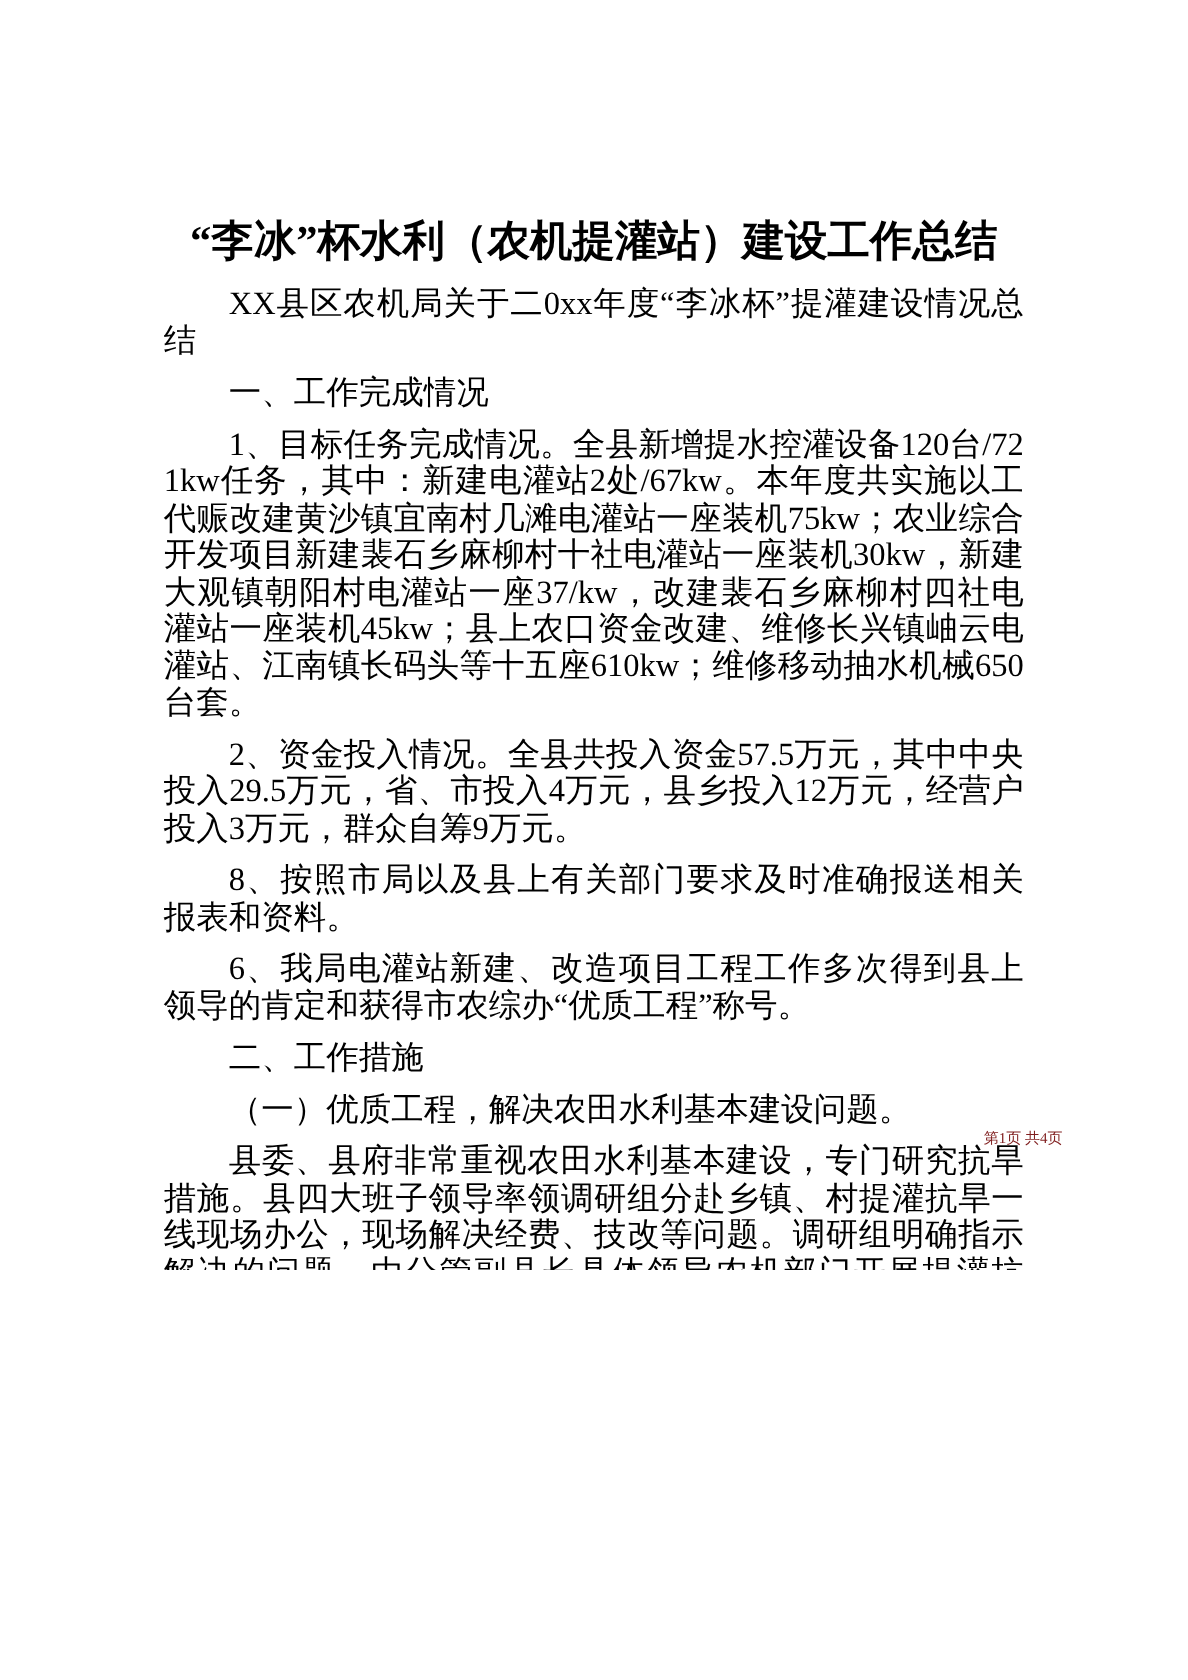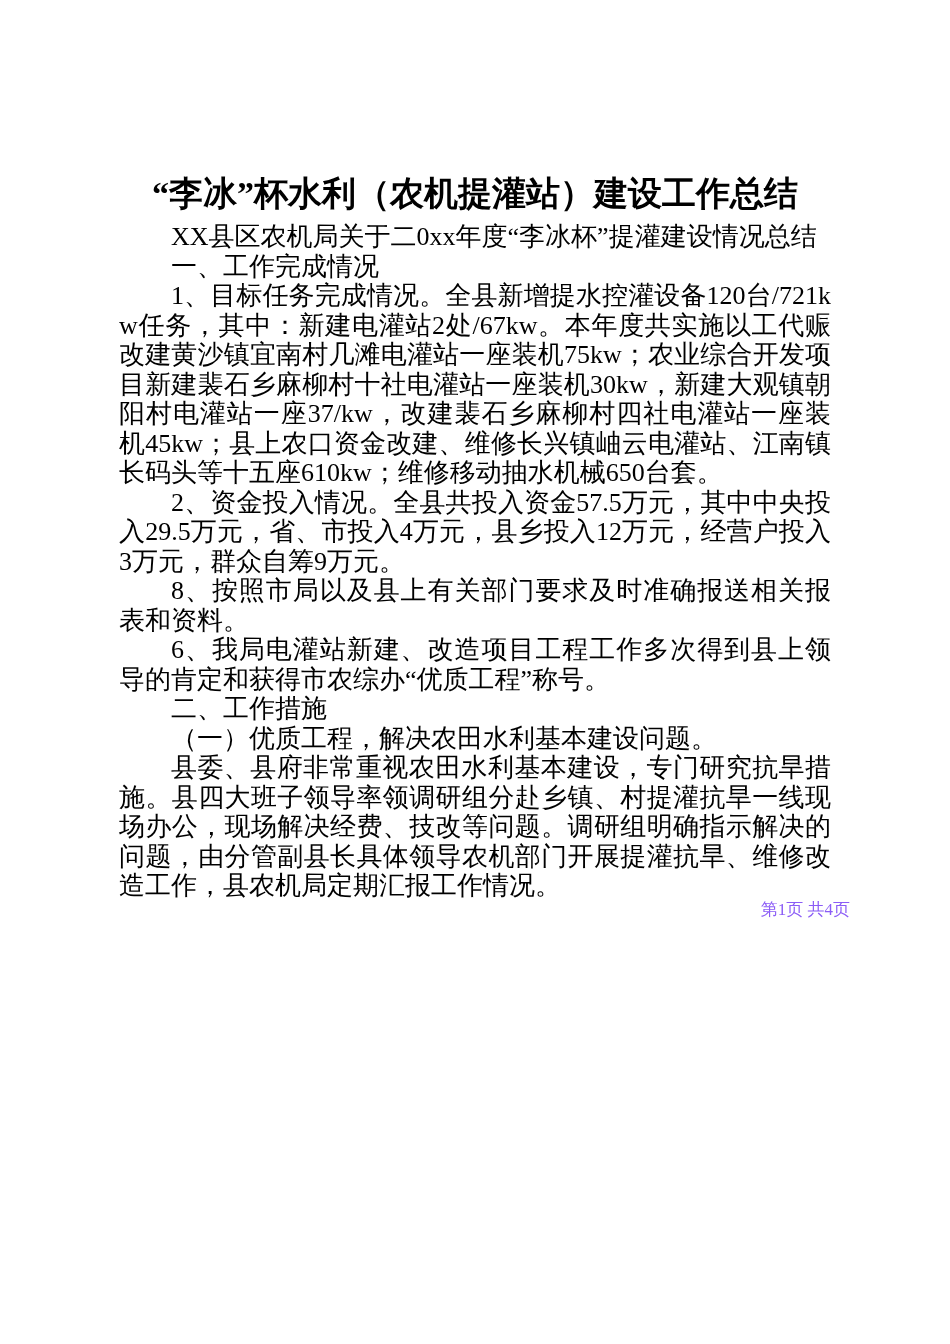--- a/index.html
+++ b/index.html
@@ -29,30 +29,30 @@
     line-height: 44px;
     margin: 0 0 6px 0;
     letter-spacing: 0;
   }
   .para {
     font-size: 26px;
     line-height: 29.5px;
     text-align: justify;
     text-justify: inter-ideograph;
     text-indent: 2em;
-    margin: 0;
+    margin: 12px;
     word-break: break-all;
   }
   .footer {
     position: absolute;
     right: 100px;
     bottom: 96px;
-    font-size: 17px;
+    font-size: 12px;
     line-height: 20px;
-    color: #8b5cf6;
+    color: #7f1d1d;
   }
 </style>
 </head>
 <body>
 
 <div class="page">
   <div class="content">
     <h1 class="doc-title">“李冰”杯水利（农机提灌站）建设工作总结</h1>
 
     <p class="para">XX县区农机局关于二0xx年度“李冰杯”提灌建设情况总结</p>

